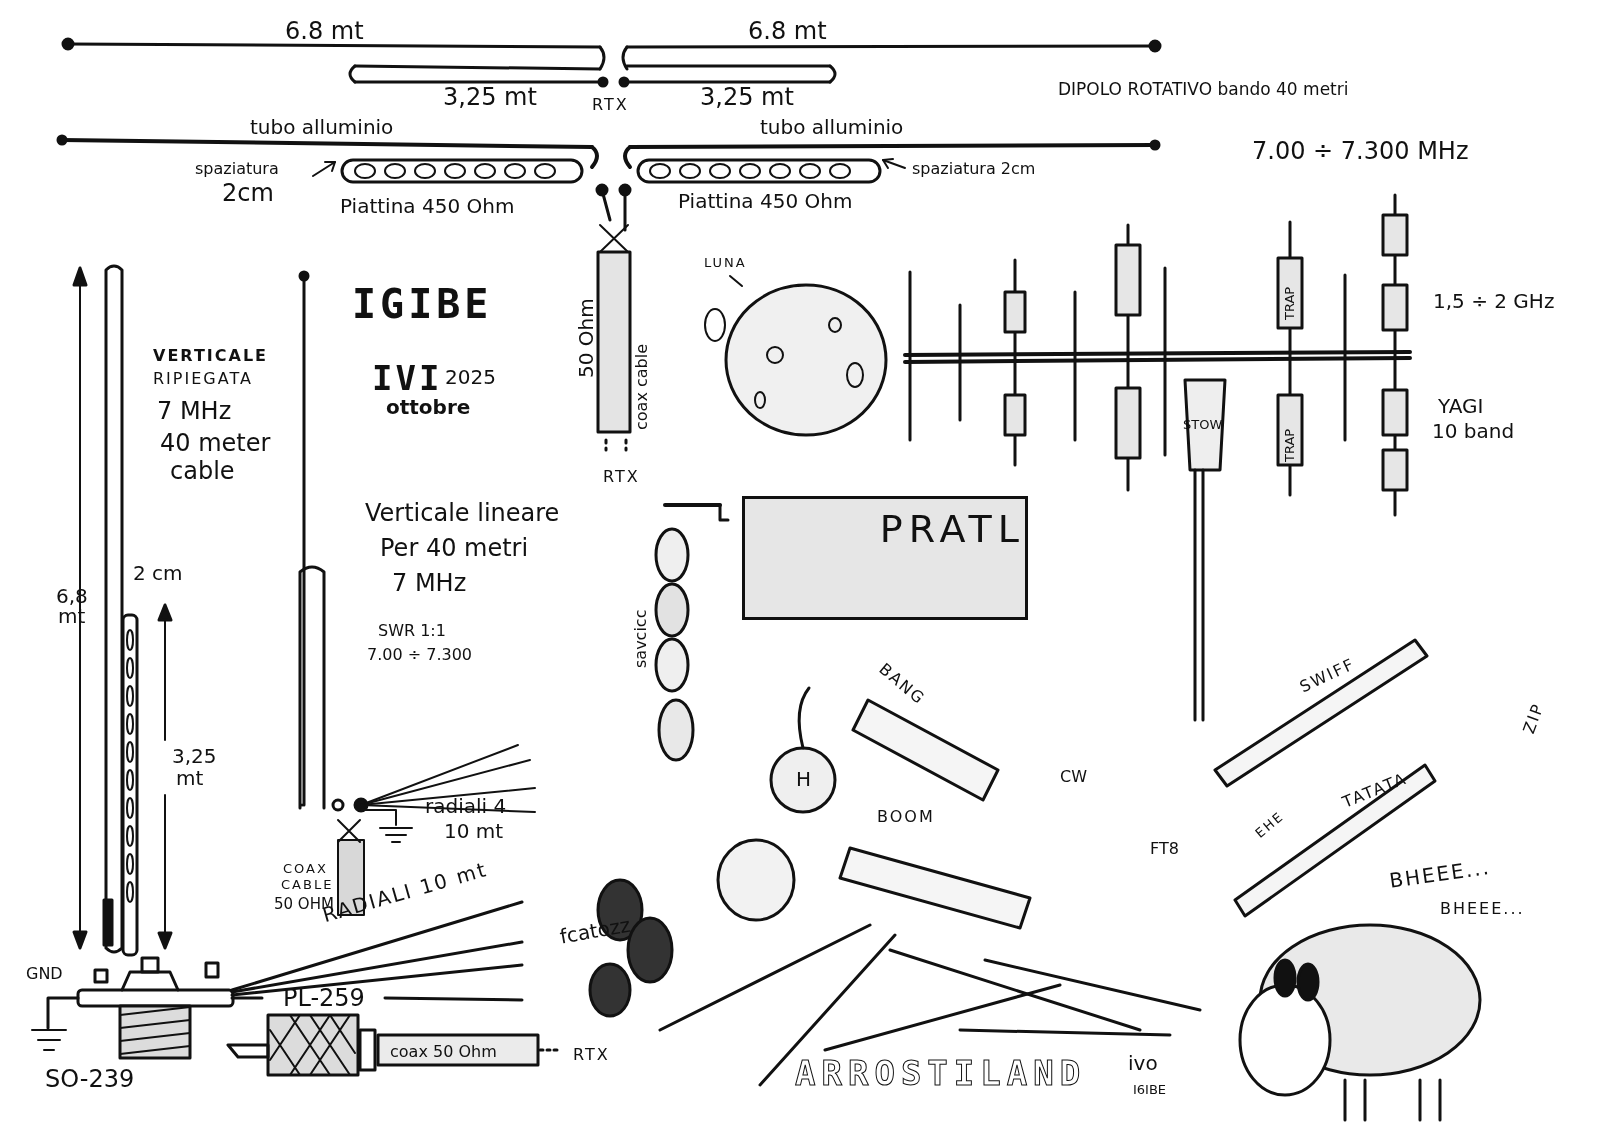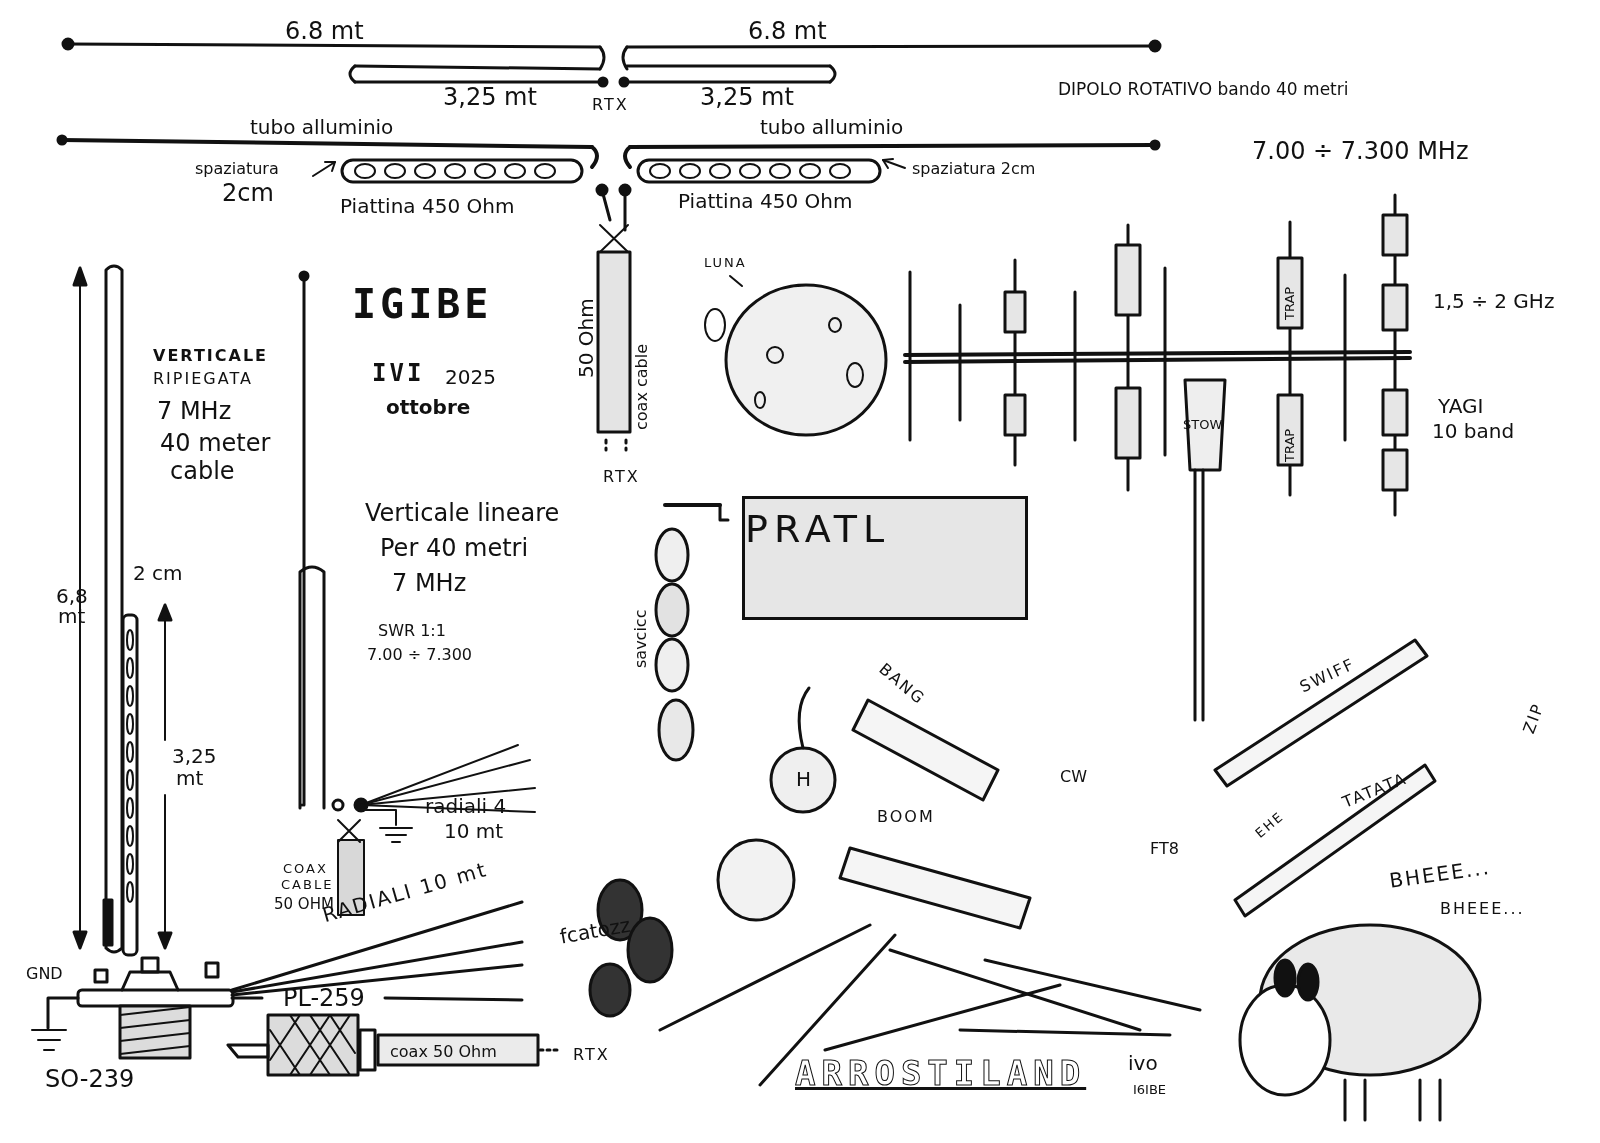--- a/index.html
+++ b/index.html
@@ -8,26 +8,26 @@
     .lbl { position: absolute; white-space: nowrap; color: #111;
            font-family: "DejaVu Sans", sans-serif; line-height: 1.1; }
     .caps { letter-spacing: 2px; }
     .big { font-size: 24px; }
     .med { font-size: 20px; }
     .sm  { font-size: 16px; }
     .xs  { font-size: 13px; }
     svg.canvas { position: absolute; left: 0; top: 0; }
     .sign { position: absolute; left: 742px; top: 496px; width: 280px; height: 118px;
             border: 3px solid #111; background: #e6e6e6; }
-    .sign-line { position: absolute; left: 0; width: 100%; text-align: left;
+    .sign-line { position: absolute; left: 0; width: 100%; text-align: right;
                  font-family: "DejaVu Sans", sans-serif; letter-spacing: 6px; }
     .vert { transform-origin: left top; }
     .stencil { font-family: "DejaVu Sans Mono", monospace; font-weight: bold;
                letter-spacing: 6px; font-size: 34px; -webkit-text-stroke: 1px #111;
-               color: #fff; text-decoration: underline; }
+               color: #fff; }
   </style>
 </head>
 <body>
 
 <svg class="canvas" width="1600" height="1143" viewBox="0 0 1600 1143" fill="none" stroke="#111" stroke-width="3" stroke-linecap="round" stroke-linejoin="round">
 
   <g>
     <circle cx="68" cy="44" r="5" fill="#111"></circle>
     <line x1="68" y1="44" x2="600" y2="47"></line>
     <path d="M600 47 q8 10 0 22"></path>
@@ -238,21 +238,21 @@
 <span class="lbl sm" style="left:195px;top:160px;">spaziatura</span>
 <span class="lbl big" style="left:222px;top:180px;">2cm</span>
 <span class="lbl sm" style="left:912px;top:160px;">spaziatura 2cm</span>
 <span class="lbl med" style="left:340px;top:195px;">Piattina 450 Ohm</span>
 <span class="lbl med" style="left:678px;top:190px;">Piattina 450 Ohm</span>
 <span class="lbl med vert" style="left:575px;top:378px;transform:rotate(-90deg);">50 Ohm</span>
 <span class="lbl sm vert" style="left:633px;top:430px;transform:rotate(-90deg);">coax cable</span>
 <span class="lbl sm caps" style="left:603px;top:468px;">RTX</span>
 
 <span class="lbl" style="left:352px;top:282px;font-family:'DejaVu Sans Mono',monospace;font-size:40px;letter-spacing:4px;font-weight:bold;">IGIBE</span>
-<span class="lbl" style="left:372px;top:360px;font-family:'DejaVu Sans Mono',monospace;font-size:24px;letter-spacing:3px;font-weight:bold;">IVI</span>
+<span class="lbl" style="left:372px;top:360px;font-family:'DejaVu Sans Mono',monospace;font-size:34px;letter-spacing:3px;font-weight:bold;">IVI</span>
 <span class="lbl med" style="left:445px;top:366px;">2025</span>
 <span class="lbl med" style="left:386px;top:396px;font-weight:bold;">ottobre</span>
 
 <span class="lbl sm caps" style="left:153px;top:347px;font-weight:bold;">VERTICALE</span>
 <span class="lbl sm caps" style="left:153px;top:370px;">RIPIEGATA</span>
 <span class="lbl big" style="left:157px;top:398px;">7 MHz</span>
 <span class="lbl big" style="left:160px;top:430px;">40 meter</span>
 <span class="lbl big" style="left:170px;top:458px;">cable</span>
 <span class="lbl med" style="left:56px;top:585px;">6,8</span>
 <span class="lbl med" style="left:58px;top:605px;">mt</span>

